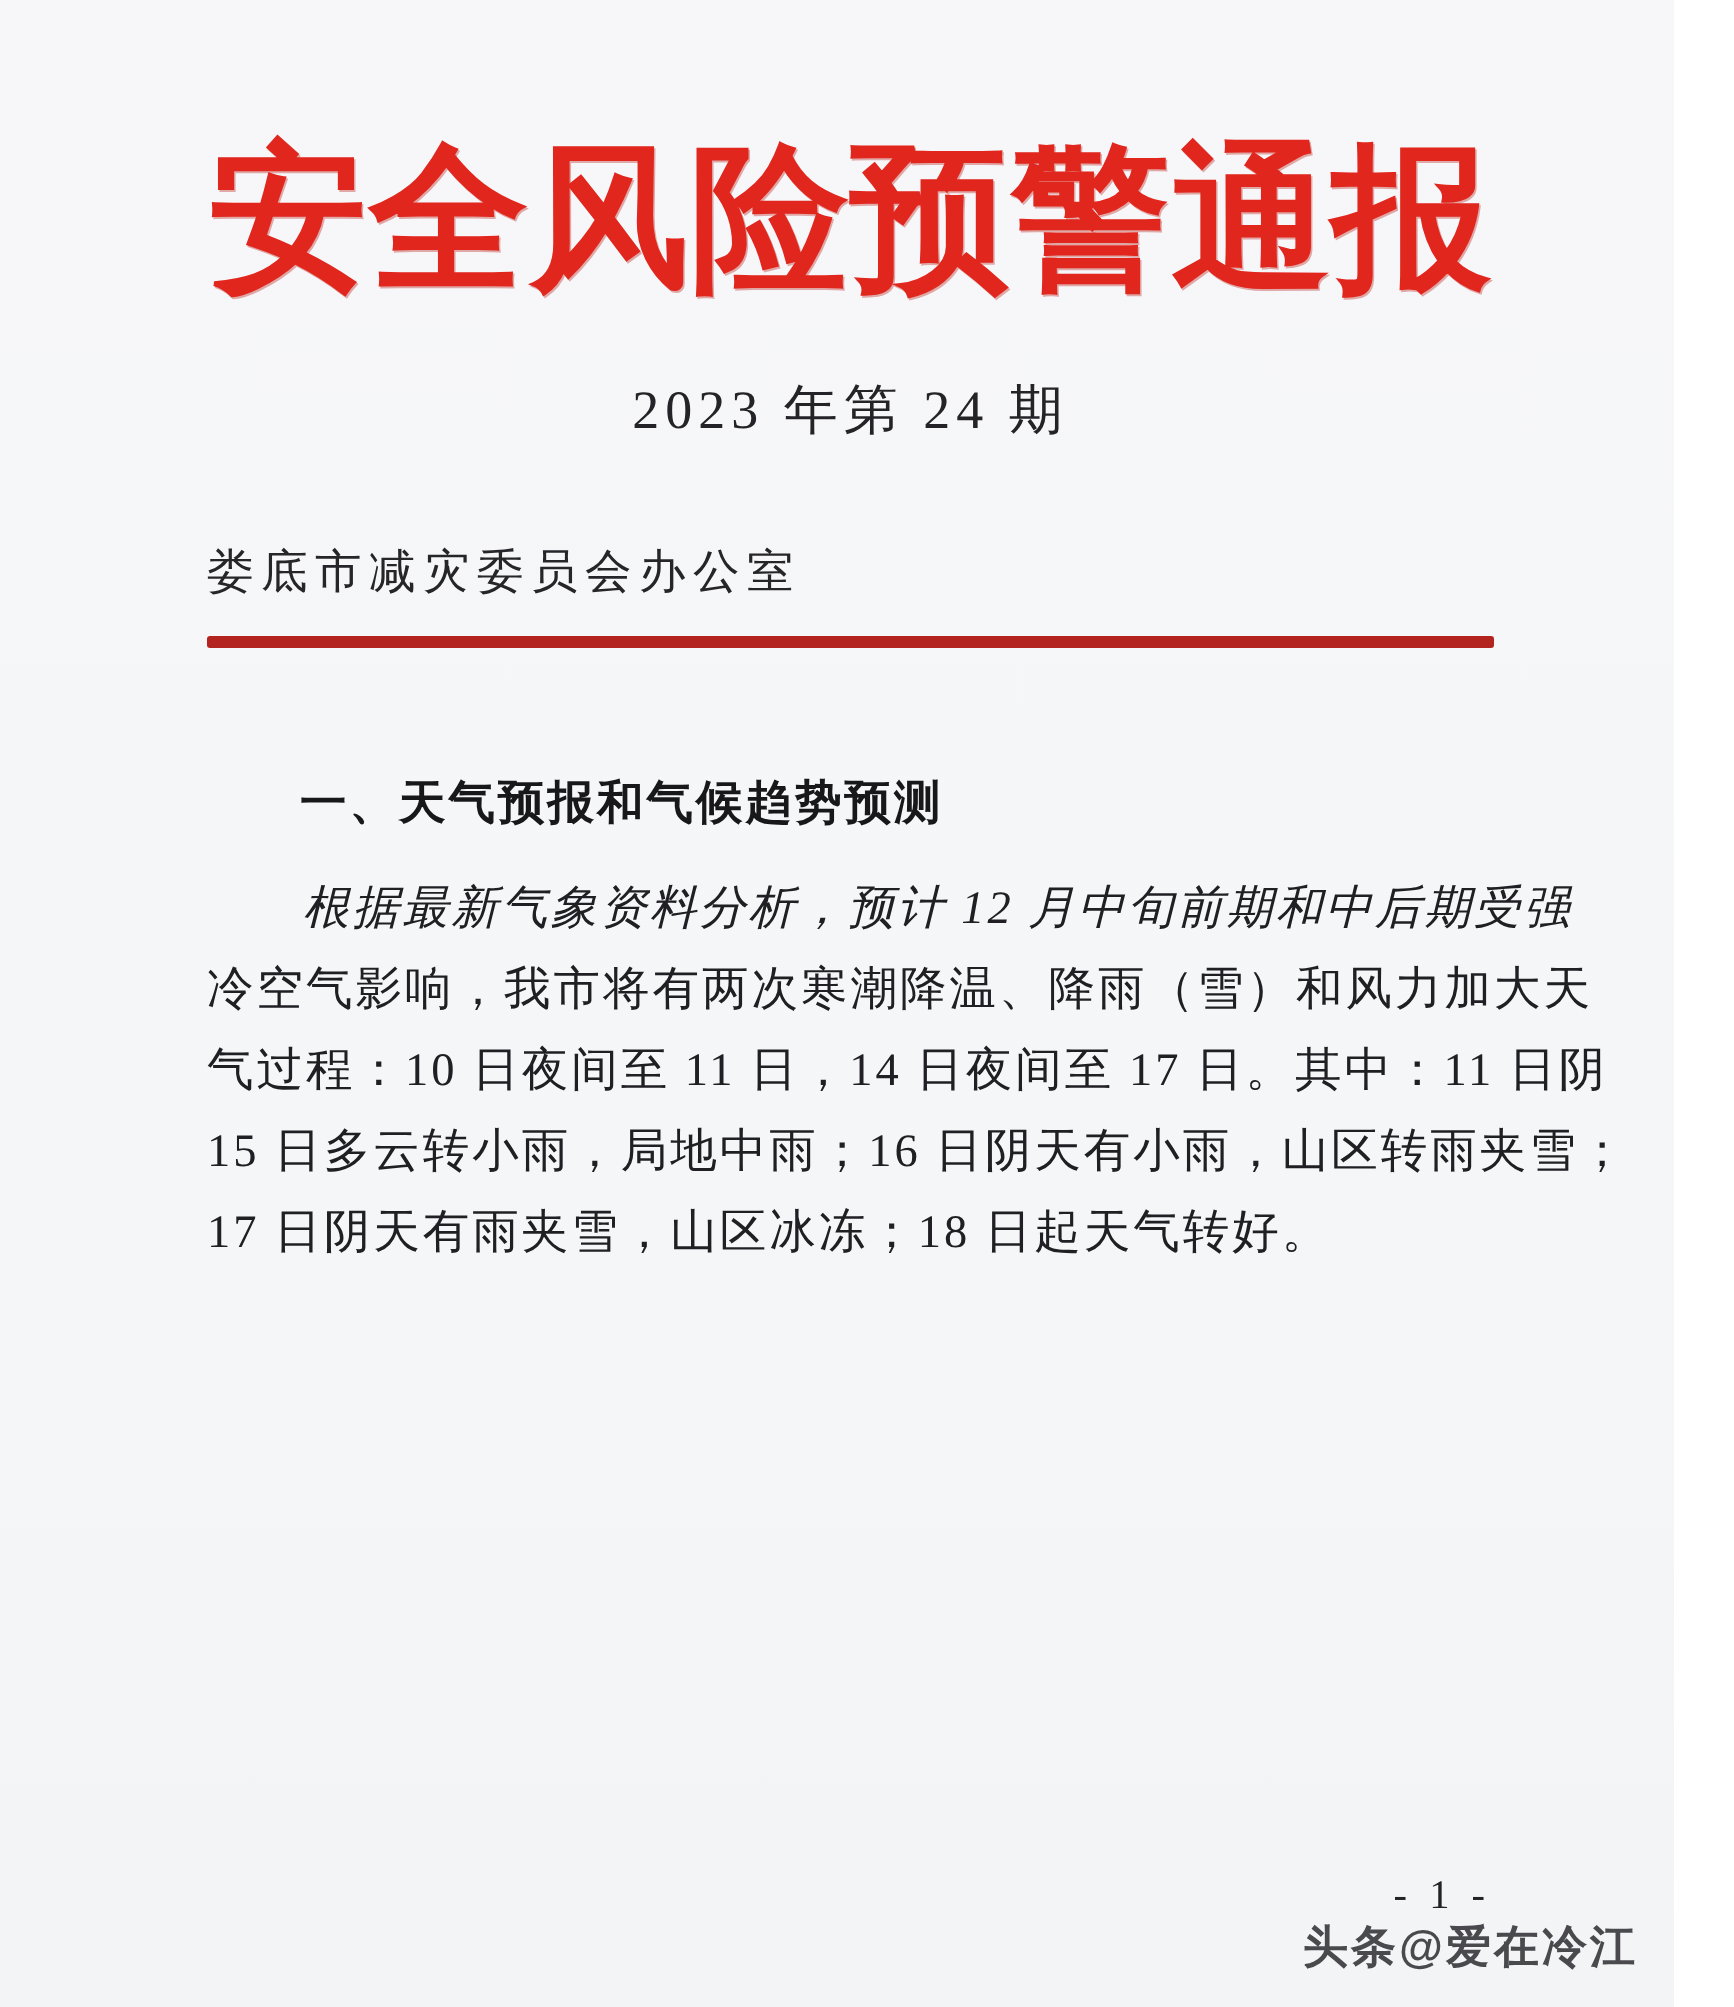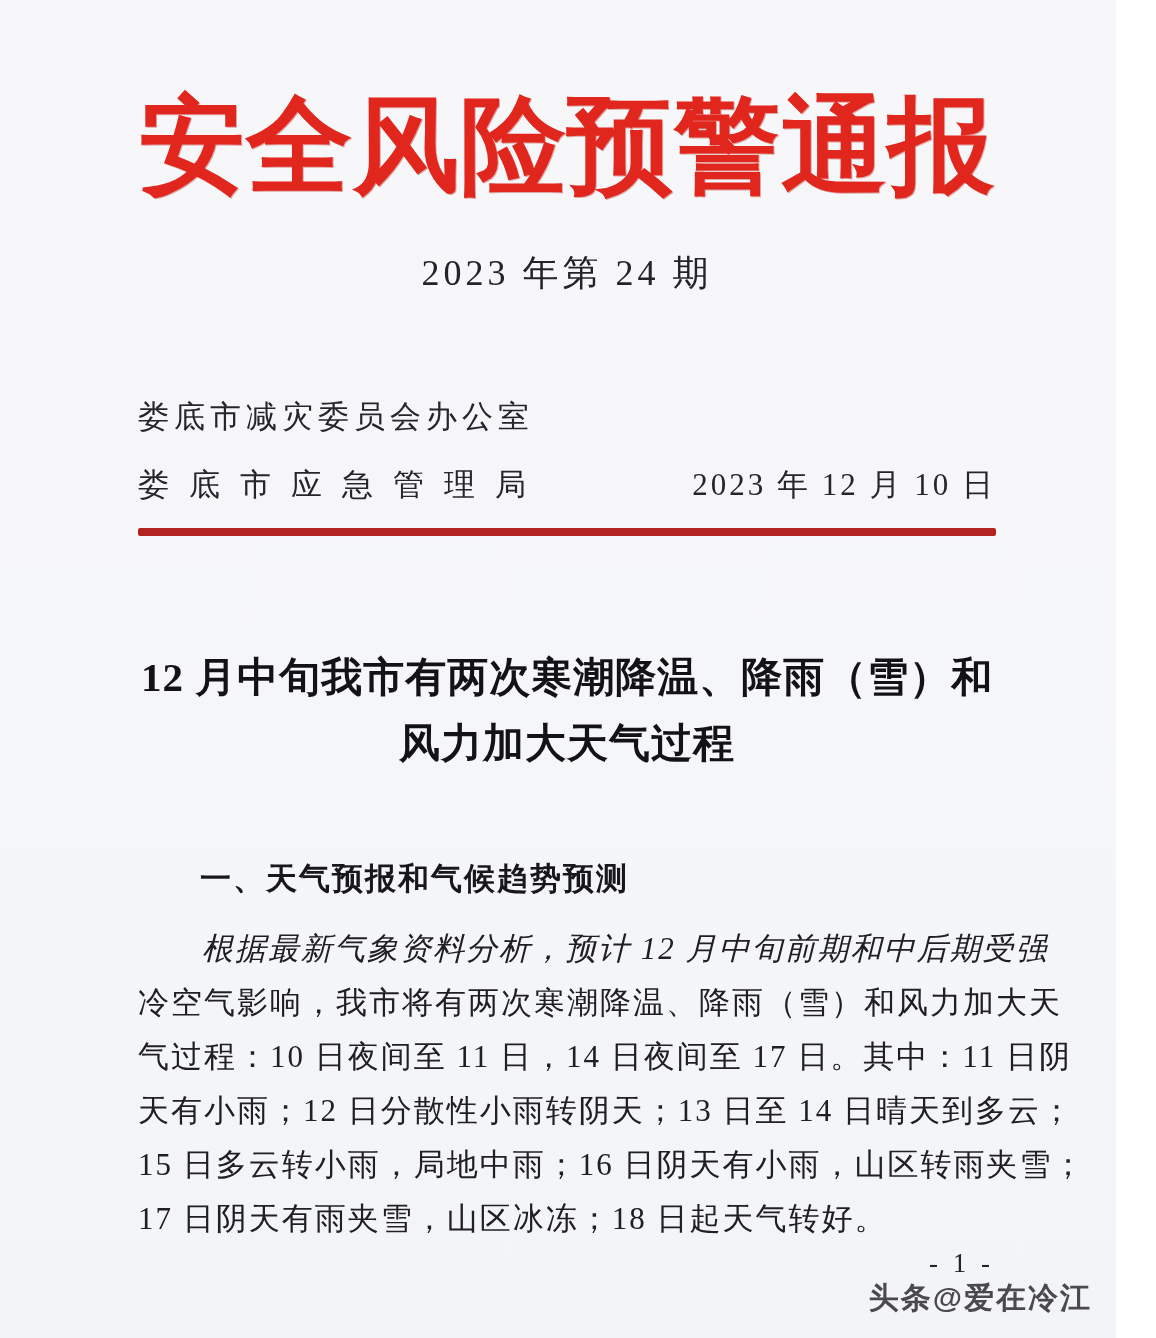--- a/index.html
+++ b/index.html
@@ -31,21 +31,21 @@
     white-space: nowrap;
   }
   .issue-line {
     margin-top: 42px;
     text-align: center;
     font-size: 36px;
     letter-spacing: 4px;
     color: #242428;
   }
   .org-block {
-    margin-top: 98px;
+    margin-top: 62px;
     font-size: 31px;
     color: #26262a;
   }
   .org-row1 {
     letter-spacing: 5px;
   }
   .org-row2 {
     margin-top: 26px;
     display: flex;
     justify-content: space-between;
@@ -116,40 +116,31 @@
 
 <div class="screen">
   <div class="content">
 
     <div class="doc-title">安全风险预警通报</div>
 
     <div class="issue-line">2023 年第 24 期</div>
 
     <div class="org-block">
       <div class="org-row1">娄底市减灾委员会办公室</div>
-      <div class="org-row2">
-        <span class="org-name2">娄底市应急管理局</span>
-        <span class="doc-date">2023 年 12 月 10 日</span>
-      </div>
     </div>
 
     <div class="red-rule"></div>
 
-    <div class="main-heading">
-      <div>12 月中旬我市有两次寒潮降温、降雨（雪）和</div>
-      <div>风力加大天气过程</div>
-    </div>
 
     <div class="section-heading">一、天气预报和气候趋势预测</div>
 
     <div class="body-text">
       <div class="body-line indent">根据最新气象资料分析，预计 12 月中旬前期和中后期受强</div>
       <div class="body-line">冷空气影响，我市将有两次寒潮降温、降雨（雪）和风力加大天</div>
       <div class="body-line">气过程：10 日夜间至 11 日，14 日夜间至 17 日。其中：11 日阴</div>
-      <div class="body-line">天有小雨；12 日分散性小雨转阴天；13 日至 14 日晴天到多云；</div>
       <div class="body-line">15 日多云转小雨，局地中雨；16 日阴天有小雨，山区转雨夹雪；</div>
       <div class="body-line">17 日阴天有雨夹雪，山区冰冻；18 日起天气转好。</div>
     </div>
   </div>
 
   <div class="page-number">- 1 -</div>
 
   <div class="watermark">头条@爱在冷江</div>
 </div>
 

